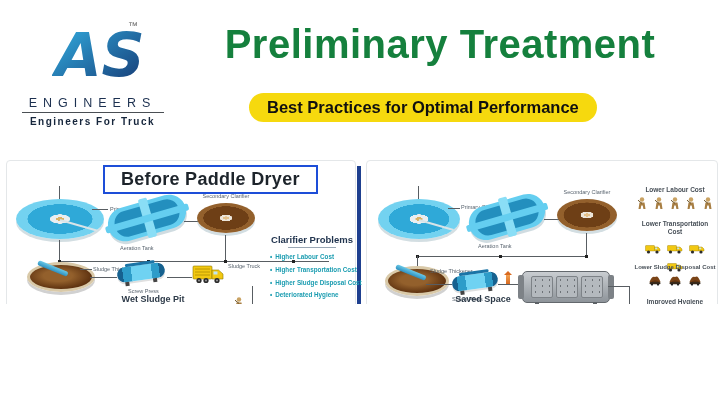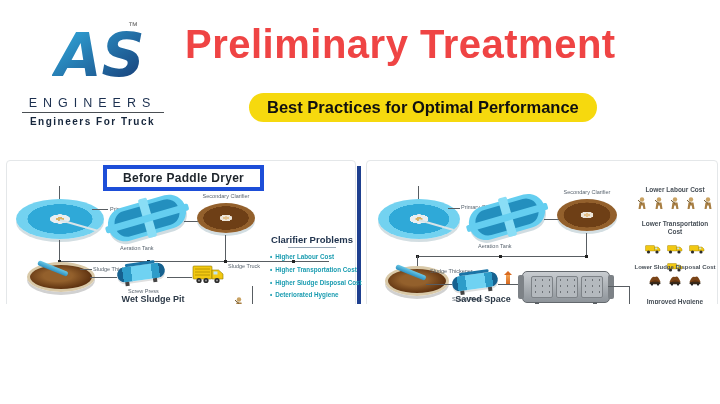--- a/index.html
+++ b/index.html
@@ -1,35 +1,35 @@
 <!DOCTYPE html>
 <html><head>
 <meta charset="utf-8">
 <style>
   html,body{margin:0;padding:0;background:#fff;}
   #app{position:relative;width:720px;height:304px;background:#ffffff;overflow:hidden;
        font-family:"Liberation Sans",sans-serif;color:#111;}
   .abs{position:absolute;}
 
   
-  .main-title{position:absolute;left:185px;top:22px;width:510px;
-    font-size:40px;font-weight:800;letter-spacing:.5px;color:#ef4444;}
+  .main-title{position:absolute;left:185px;top:22px;width:510px;text-align:center;
+    font-size:40px;font-weight:800;letter-spacing:.5px;color:#15803d;}
   .pill{position:absolute;left:249px;top:93px;background:#f6d90e;border-radius:16px;
     padding:5px 18px;font-size:16.5px;font-weight:800;color:#101010;white-space:nowrap;}
   .logo-name{position:absolute;left:15px;top:96px;width:155px;text-align:center;
     font-size:12.5px;letter-spacing:6px;color:#1c3050;font-weight:500;}
   .logo-line{position:absolute;left:22px;top:112px;width:142px;height:1px;background:#4a4f54;}
   .logo-tag{position:absolute;left:15px;top:116px;width:155px;text-align:center;
     font-size:10px;font-weight:700;letter-spacing:1.5px;color:#16263c;}
   .logo-tm{position:absolute;left:128px;top:20px;font-size:10px;color:#666;}
 
   
   .panel{position:absolute;border:1px solid #e4e7e9;border-radius:4px;background:#fff;}
-  .panel-title{position:absolute;border:4px solid #1d4ed8;background:#fff;padding:2px 16px;
-    font-size:12px;font-weight:700;color:#1d242b;letter-spacing:.3px;white-space:nowrap;}
+  .panel-title{position:absolute;border:2px solid #1d4ed8;background:#fff;padding:2px 16px;
+    font-size:18px;font-weight:700;color:#1d242b;letter-spacing:.3px;white-space:nowrap;}
   .divider{position:absolute;left:357px;top:166px;width:4px;height:212px;background:#1e3f8f;}
 
   
   .lbl{position:absolute;font-size:5.5px;color:#5a6570;line-height:1.15;}
   .lbl.ctr{text-align:center;}
   .sec-hdr{position:absolute;font-size:9px;font-weight:700;color:#2d3a48;text-align:center;}
 
   
   .clar{position:absolute;border-radius:50%;box-shadow:0 3px 0 rgba(130,160,172,.35);}
   .clar-blue{background:radial-gradient(ellipse,#d9b267 0 6%,#e9eef0 6.5% 16%,

